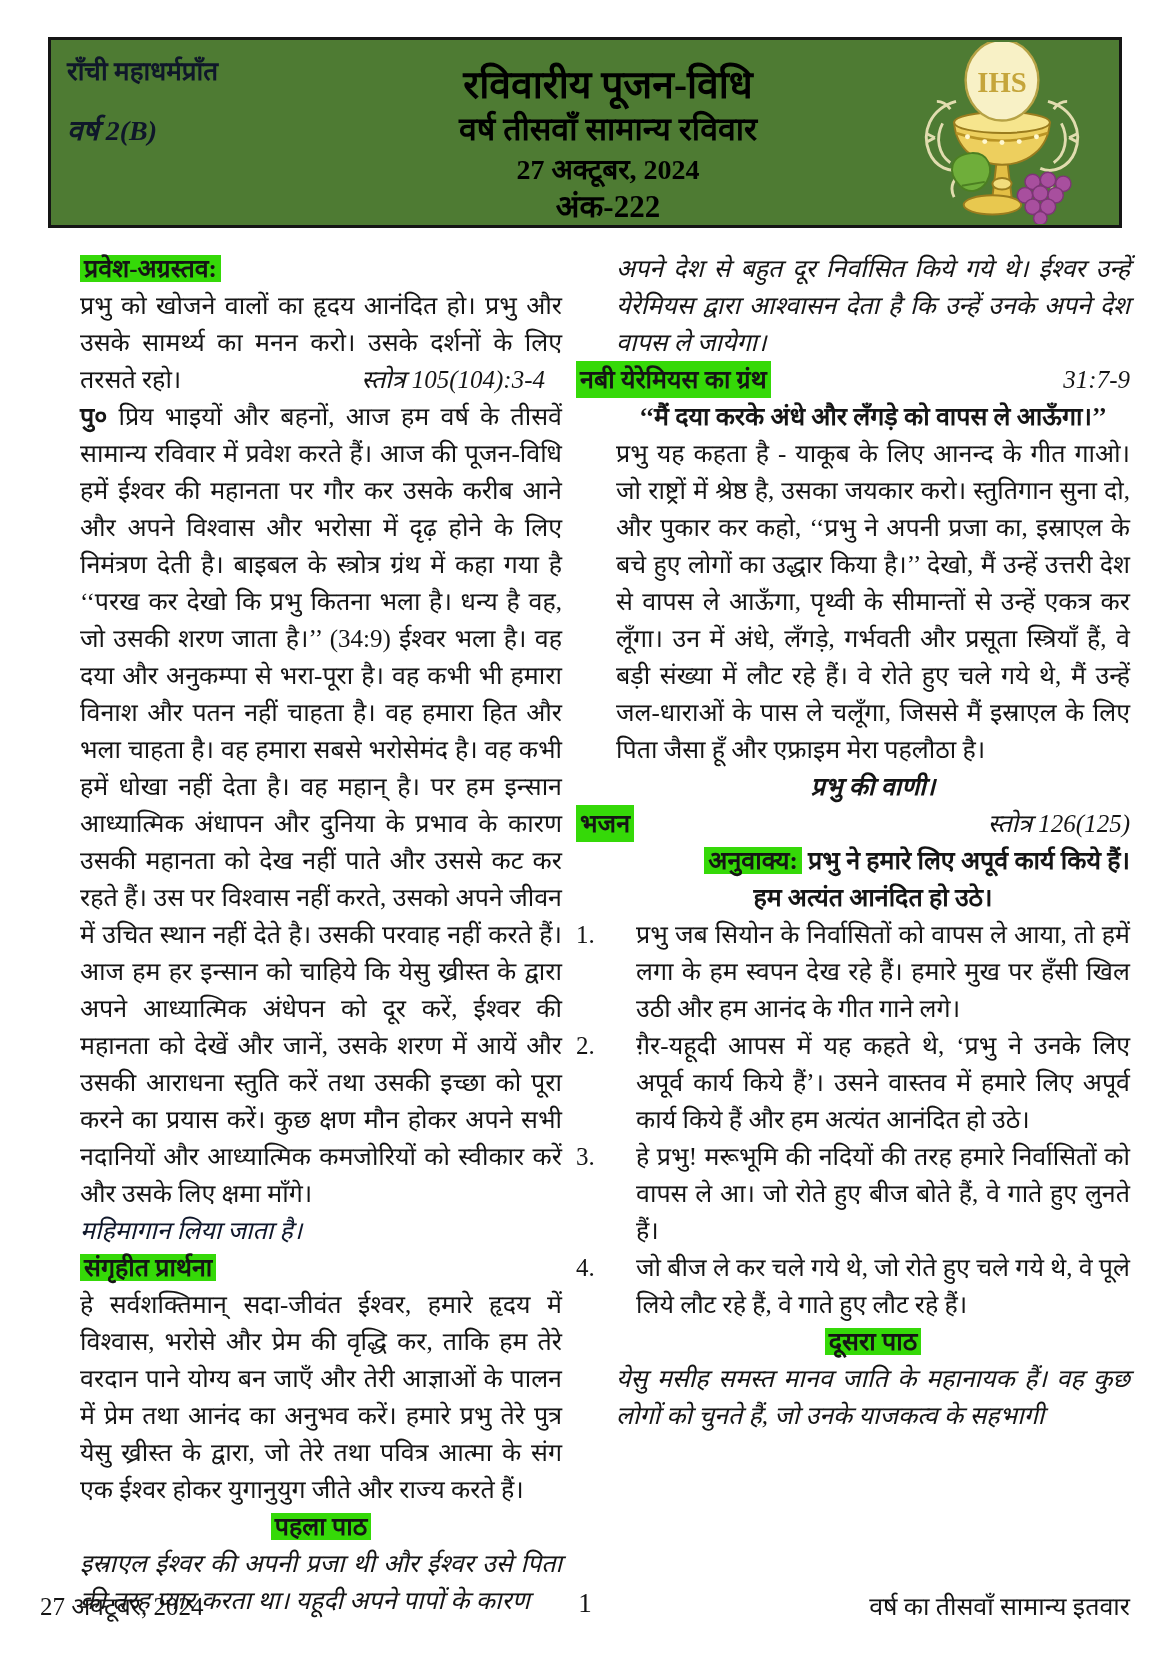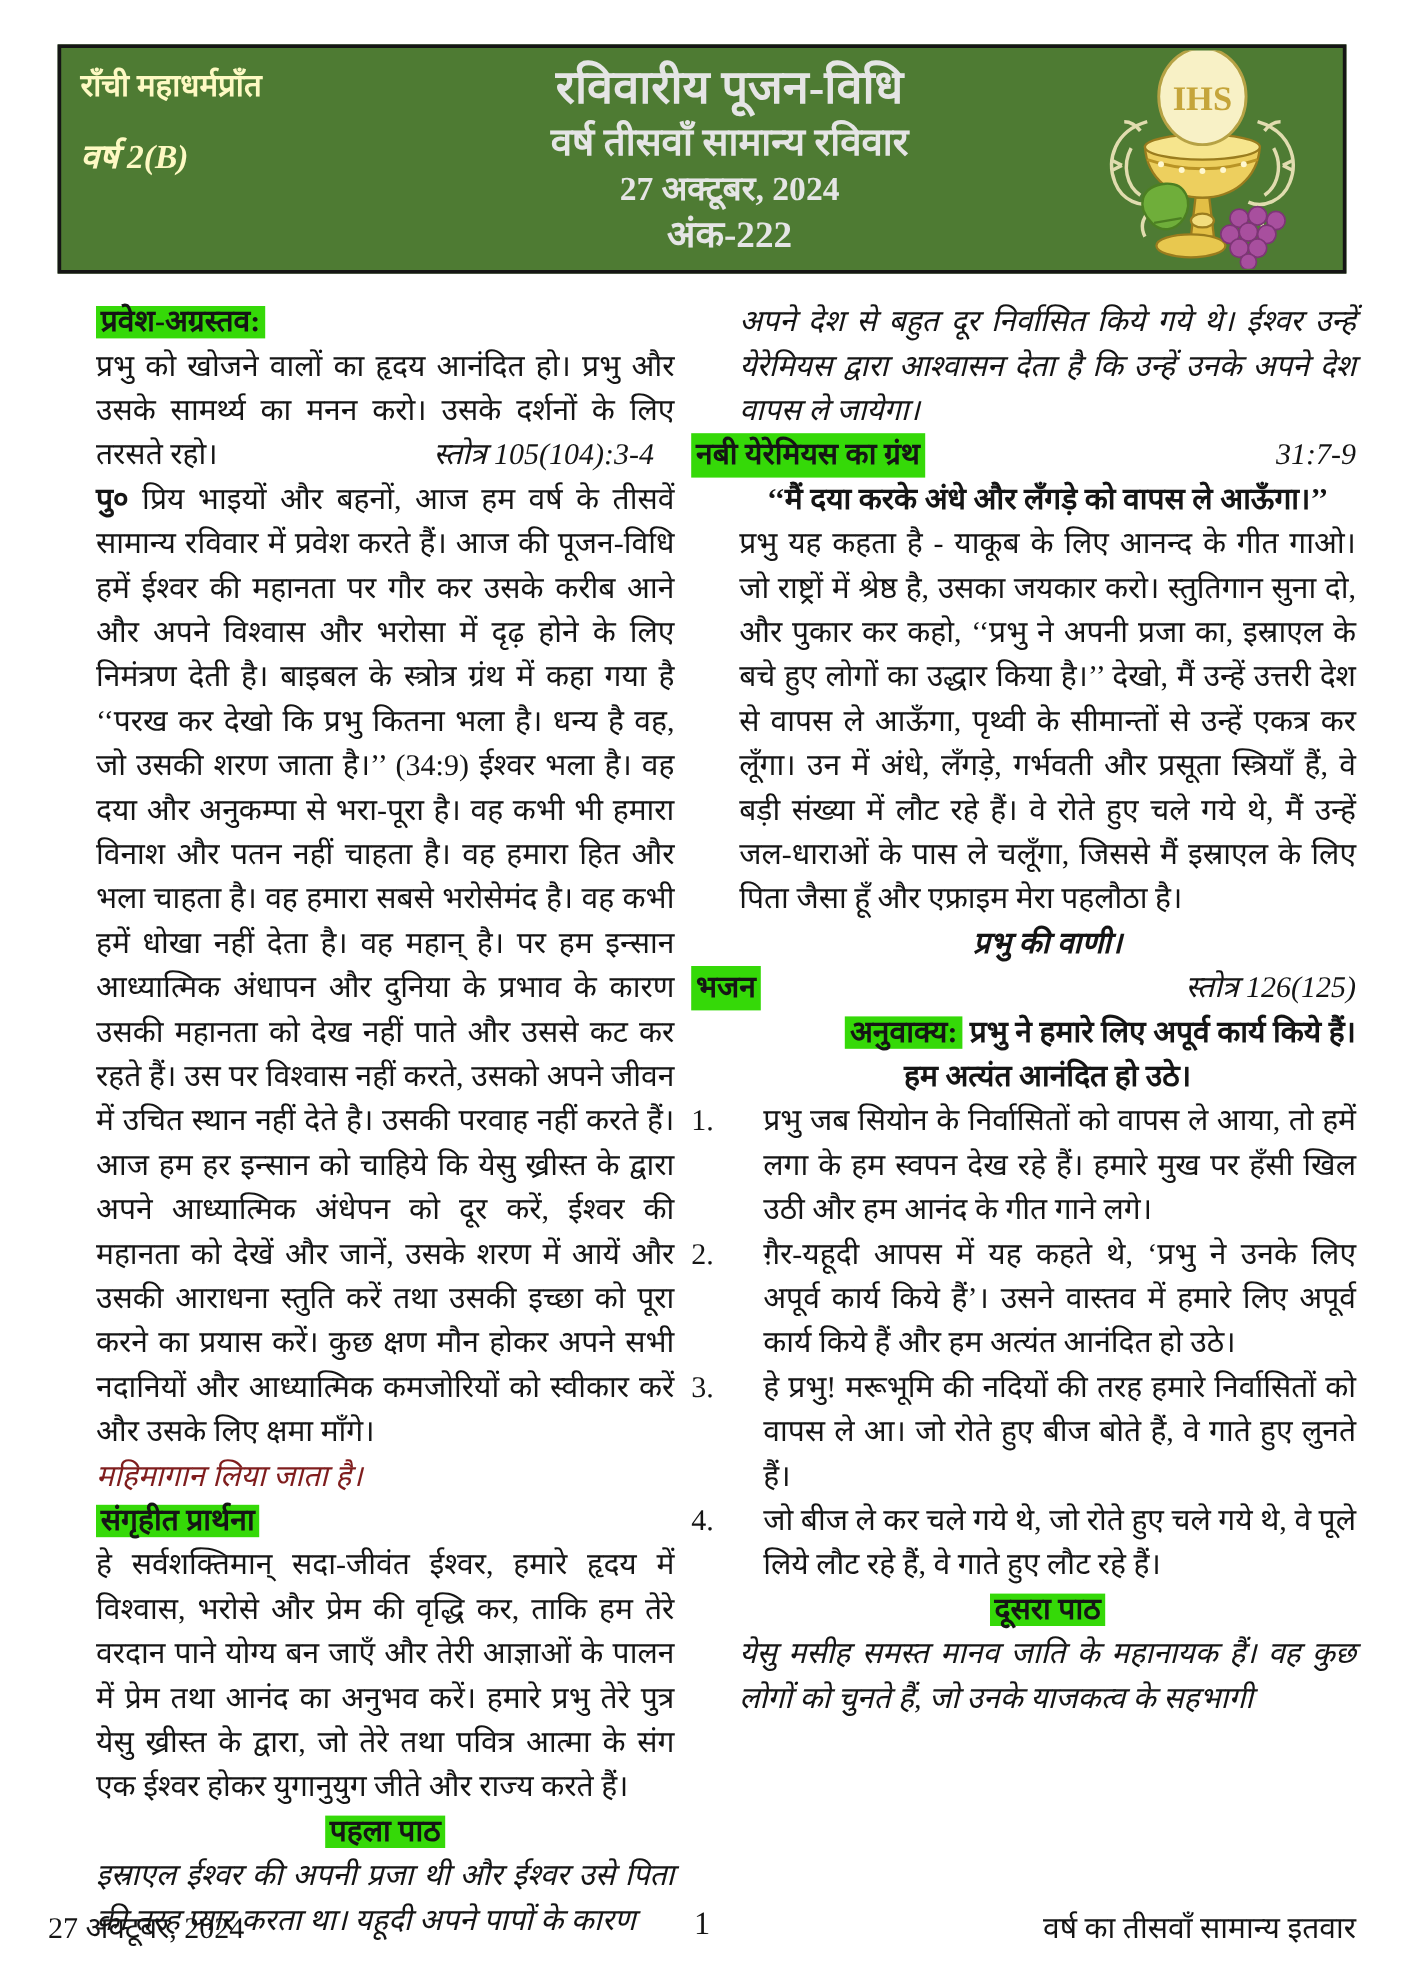--- a/index.html
+++ b/index.html
@@ -7,39 +7,39 @@
     width:1170px;height:1654px;background:#ffffff;position:relative;
     font-family:"Liberation Serif","DejaVu Serif",serif;color:#151515;
     overflow:hidden;
   }
   
   .masthead{
     position:absolute;left:48px;top:37px;width:1074px;height:191px;
     background:#4e7b33;border:3px solid #151515;box-sizing:border-box;
     display:flex;
   }
-  .mh-left{width:265px;padding:16px 0 0 16px;color:#fef9c3;font-weight:bold;}
+  .mh-left{width:265px;padding:16px 0 0 16px;color:#0f172a;font-weight:bold;}
   .mh-diocese{font-size:26px;line-height:32px;}
   .mh-cycle{font-size:28px;margin-top:22px;font-style:italic;}
-  .mh-center{flex:1;text-align:center;color:#e5e5e5;font-weight:bold;padding-top:10px;}
+  .mh-center{flex:1;text-align:center;color:#000000;font-weight:bold;padding-top:21px;}
   .mh-title{font-size:39px;line-height:47px;}
   .mh-subtitle{font-size:32px;line-height:42px;}
   .mh-date{font-size:28px;line-height:40px;}
   .mh-issue{font-size:31px;line-height:34px;}
   .mh-right{width:235px;display:flex;align-items:center;justify-content:center;}
   
   .col{position:absolute;top:250px;font-size:25px;line-height:37px;text-align:justify;}
   .col-left{left:40px;width:522px;}
   .col-right{left:576px;width:554px;}
   .col p{margin:0;padding-left:40px;}
   .hl{background:#35d908;font-weight:bold;padding:0 4px;}
   .heading-row{display:flex;justify-content:space-between;align-items:flex-start;}
   .ref{font-style:italic;}
   .center-head{text-align:center;margin:3px 0;}
-  .rubric{color:#7f1d1d;font-style:italic;}
+  .rubric{color:#0f172a;font-style:italic;}
   .italic{font-style:italic;}
   .entrance-p{position:relative;}
   .entrance-ref{position:absolute;right:17px;bottom:0;font-style:italic;}
   .bold{font-weight:bold;}
   .quote-center{font-weight:bold;text-align:center;}
   .acclamation{text-align:center;font-weight:bold;font-style:italic;}
   .antiphon-l1{padding-left:24px;font-weight:bold;text-align:right;}
   .antiphon-l2{text-align:center;font-weight:bold;}
   .verse{display:flex;}
   .verse-n{flex:none;width:60px;}

